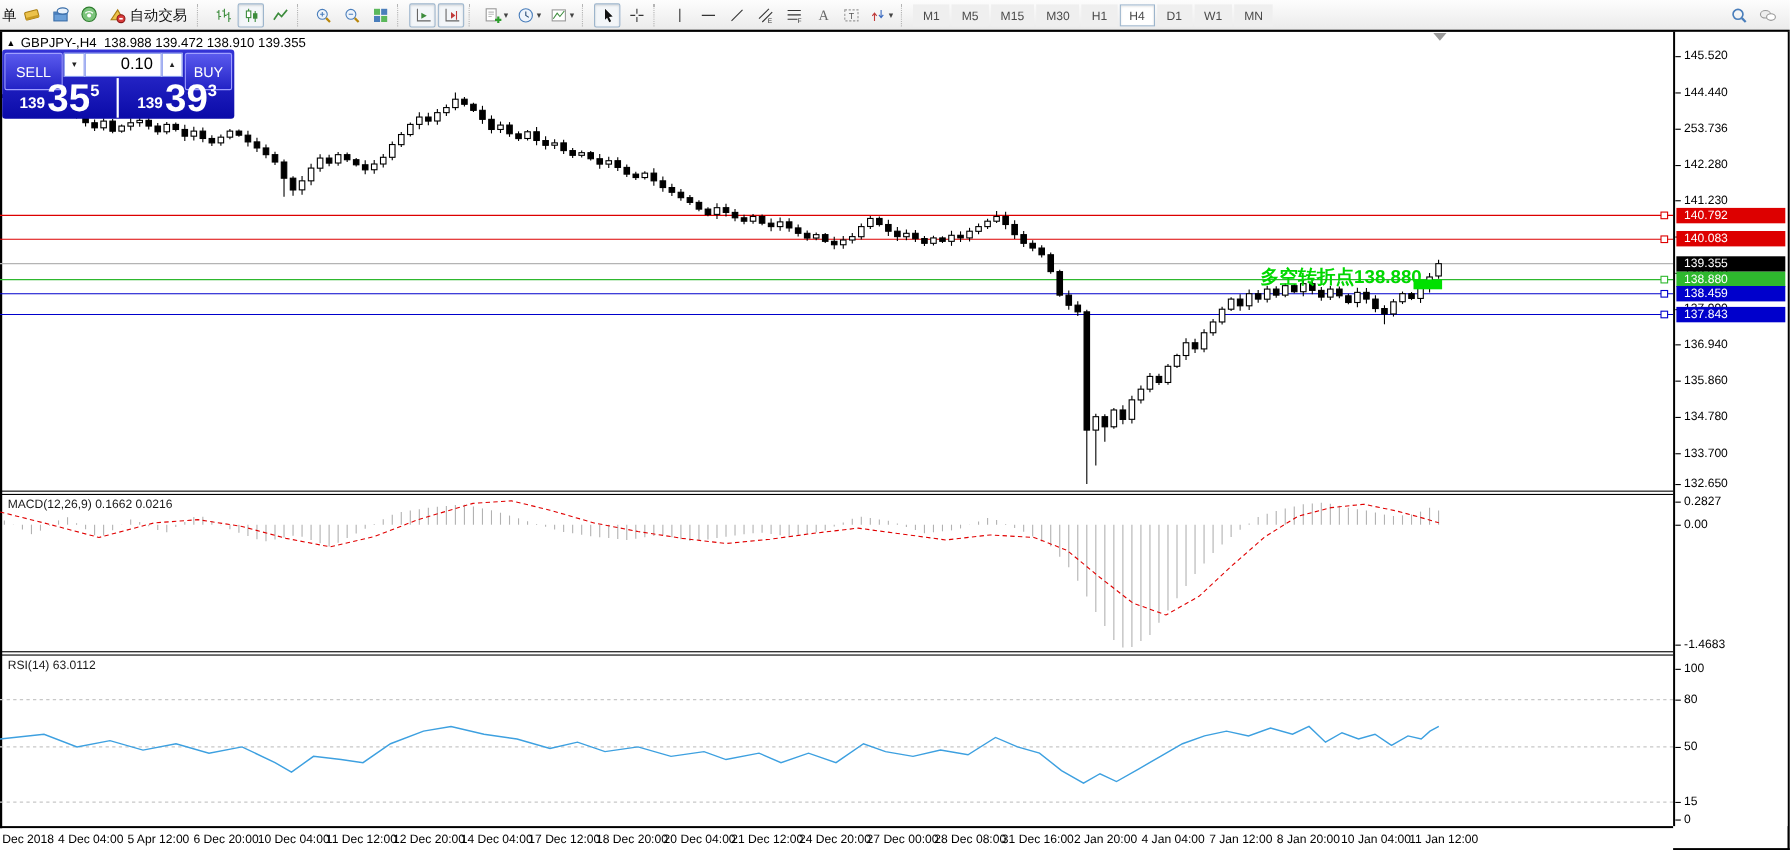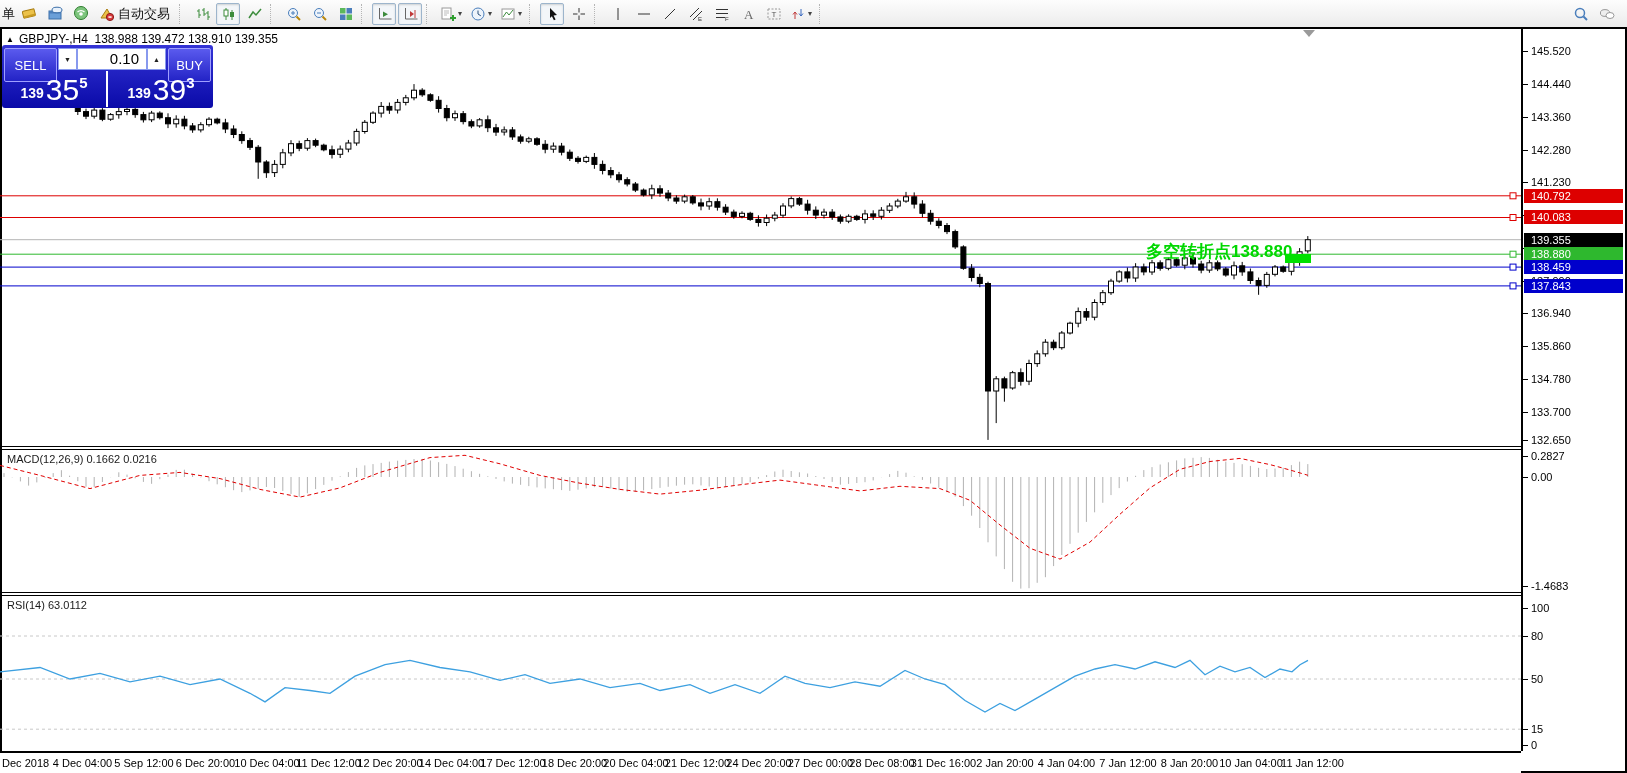--- a/index.html
+++ b/index.html
@@ -49,21 +49,21 @@
   .tp-btn{position:absolute;top:3px;height:34px;box-sizing:border-box;color:#fff;font-size:13px;
     background:linear-gradient(#5a5aee,#2323c6);border:1px solid #9f9fff;border-radius:2px;
     display:flex;align-items:center;justify-content:center;}
   .tp-spin{position:absolute;top:3px;width:19px;height:22px;box-sizing:border-box;background:#fff;
     border:1px solid #8899ee;display:flex;align-items:center;justify-content:center;font-size:7px;color:#222;}
   #tp-vol{position:absolute;left:75px;top:3px;width:70px;height:22px;box-sizing:border-box;background:#fff;
     border:1px solid #8899ee;font-size:15px;color:#000;text-align:right;padding:0 7px;line-height:20px;font-family:"Liberation Sans",sans-serif;}
   .tp-price{position:absolute;top:25px;width:104px;height:37px;display:flex;align-items:flex-end;
     justify-content:center;color:#fff;padding-bottom:2px;box-sizing:border-box;}
   .tp-price .pre{font-size:14px;font-weight:bold;margin:0 2px 4px 0;}
-  .tp-price .big{font-size:30px;font-weight:normal;line-height:30px;}
+  .tp-price .big{font-size:35px;font-weight:bold;line-height:30px;}
   .tp-price .sup{font-size:15px;font-weight:bold;margin-bottom:14px;}
   #tp-div{position:absolute;left:104px;top:26px;width:2px;height:36px;background:#fff;}
 </style>
 </head>
 <body>
 
 <div id="app">
 
   <div id="toolbar">
     <div id="tb-left">
@@ -229,20 +229,31 @@
           </svg>
         </button>
         <button class="tbtn">
           <svg width="16" height="16" viewBox="0 0 16 16" stroke-width="1">
             <path d="M5,13V6 M3,8.5 5,6 7,8.5" stroke="#c03a3a" fill="none"></path>
             <path d="M11,3v7 M9,7.5 11,10 13,7.5" stroke="#3a6ac0" fill="none"></path>
           </svg>
           <span class="caret">▾</span>
         </button>
         <div class="sep"></div>
+      </div>
+    <div id="tb-timeframes">
+        <button class="tf">M1</button>
+        <button class="tf">M5</button>
+        <button class="tf">M15</button>
+        <button class="tf">M30</button>
+        <button class="tf">H1</button>
+        <button class="tf pressed">H4</button>
+        <button class="tf">D1</button>
+        <button class="tf">W1</button>
+        <button class="tf">MN</button>
       </div>
     <div id="tb-spacer"></div>
     <div id="tb-right">
         <button class="tbtn">
           <svg width="16" height="16" viewBox="0 0 16 16" stroke-width="1">
             <circle cx="7" cy="7" r="4.5" fill="none" stroke="#4a7ebb" stroke-width="1.5"></circle>
             <path d="M10.5,10.5L14,14" stroke="#4a7ebb" stroke-width="2"></path>
           </svg>
         </button>
         <button class="tbtn">
@@ -792,21 +803,21 @@
     <div class="tp-price" style="left:107px;">
       <span class="pre">139</span>
         <span class="big">39</span>
         <span class="sup">3</span>
     </div>
   </div>
 
   <div id="price-axis">
       <div class="tick" style="top: 16.4192px;"><span class="dash"></span><span>145.520</span></div>
       <div class="tick" style="top: 49.4024px;"><span class="dash"></span><span>144.440</span></div>
-      <div class="tick" style="top: 82.3856px;"><span class="dash"></span><span>143.360</span></div>
+      <div class="tick" style="top: 82.3856px;"><span class="dash"></span><span>253.736</span></div>
       <div class="tick" style="top: 115.369px;"><span class="dash"></span><span>142.280</span></div>
       <div class="tick" style="top: 147.436px;"><span class="dash"></span><span>141.230</span></div>
       <div class="tick" style="top: 180.419px;"><span class="dash"></span><span>140.150</span></div>
       <div class="tick" style="top: 213.402px;"><span class="dash"></span><span>139.070</span></div>
       <div class="tick" style="top: 246.385px;"><span class="dash"></span><span>137.990</span></div>
       <div class="tick" style="top: 278.452px;"><span class="dash"></span><span>136.940</span></div>
       <div class="tick" style="top: 311.436px;"><span class="dash"></span><span>135.860</span></div>
       <div class="tick" style="top: 344.419px;"><span class="dash"></span><span>134.780</span></div>
       <div class="tick" style="top: 377.402px;"><span class="dash"></span><span>133.700</span></div>
       <div class="tick" style="top: 405px;"><span class="dash"></span><span>132.650</span></div>
@@ -821,21 +832,21 @@
       <div class="lvl-label" style="top: 159.812px; background: rgb(221, 0, 0);">140.792</div>
       <div class="lvl-label" style="top: 181.465px; background: rgb(221, 0, 0);">140.083</div>
       <div class="lvl-label" style="top: 203.698px; background: rgb(0, 0, 0);">139.355</div>
       <div class="lvl-label" style="top: 218.205px; background: rgb(46, 184, 46);">138.880</div>
       <div class="lvl-label" style="top: 231.062px; background: rgb(0, 0, 204);">138.459</div>
       <div class="lvl-label" style="top: 249.875px; background: rgb(0, 0, 204);">137.843</div>
     </div>
   <div id="date-axis">
       <div class="datelabel" style="left: 21px;">2 Dec 2018</div>
       <div class="datelabel" style="left: 82.5px;">4 Dec 04:00</div>
-      <div class="datelabel" style="left: 144px;">5 Sep 12:00</div>
+      <div class="datelabel" style="left: 144px;">5 Apr 12:00</div>
       <div class="datelabel" style="left: 205.5px;">6 Dec 20:00</div>
       <div class="datelabel" style="left: 267px;">10 Dec 04:00</div>
       <div class="datelabel" style="left: 328.5px;">11 Dec 12:00</div>
       <div class="datelabel" style="left: 390px;">12 Dec 20:00</div>
       <div class="datelabel" style="left: 451.5px;">14 Dec 04:00</div>
       <div class="datelabel" style="left: 513px;">17 Dec 12:00</div>
       <div class="datelabel" style="left: 574.5px;">18 Dec 20:00</div>
       <div class="datelabel" style="left: 636px;">20 Dec 04:00</div>
       <div class="datelabel" style="left: 697.5px;">21 Dec 12:00</div>
       <div class="datelabel" style="left: 759px;">24 Dec 20:00</div>

